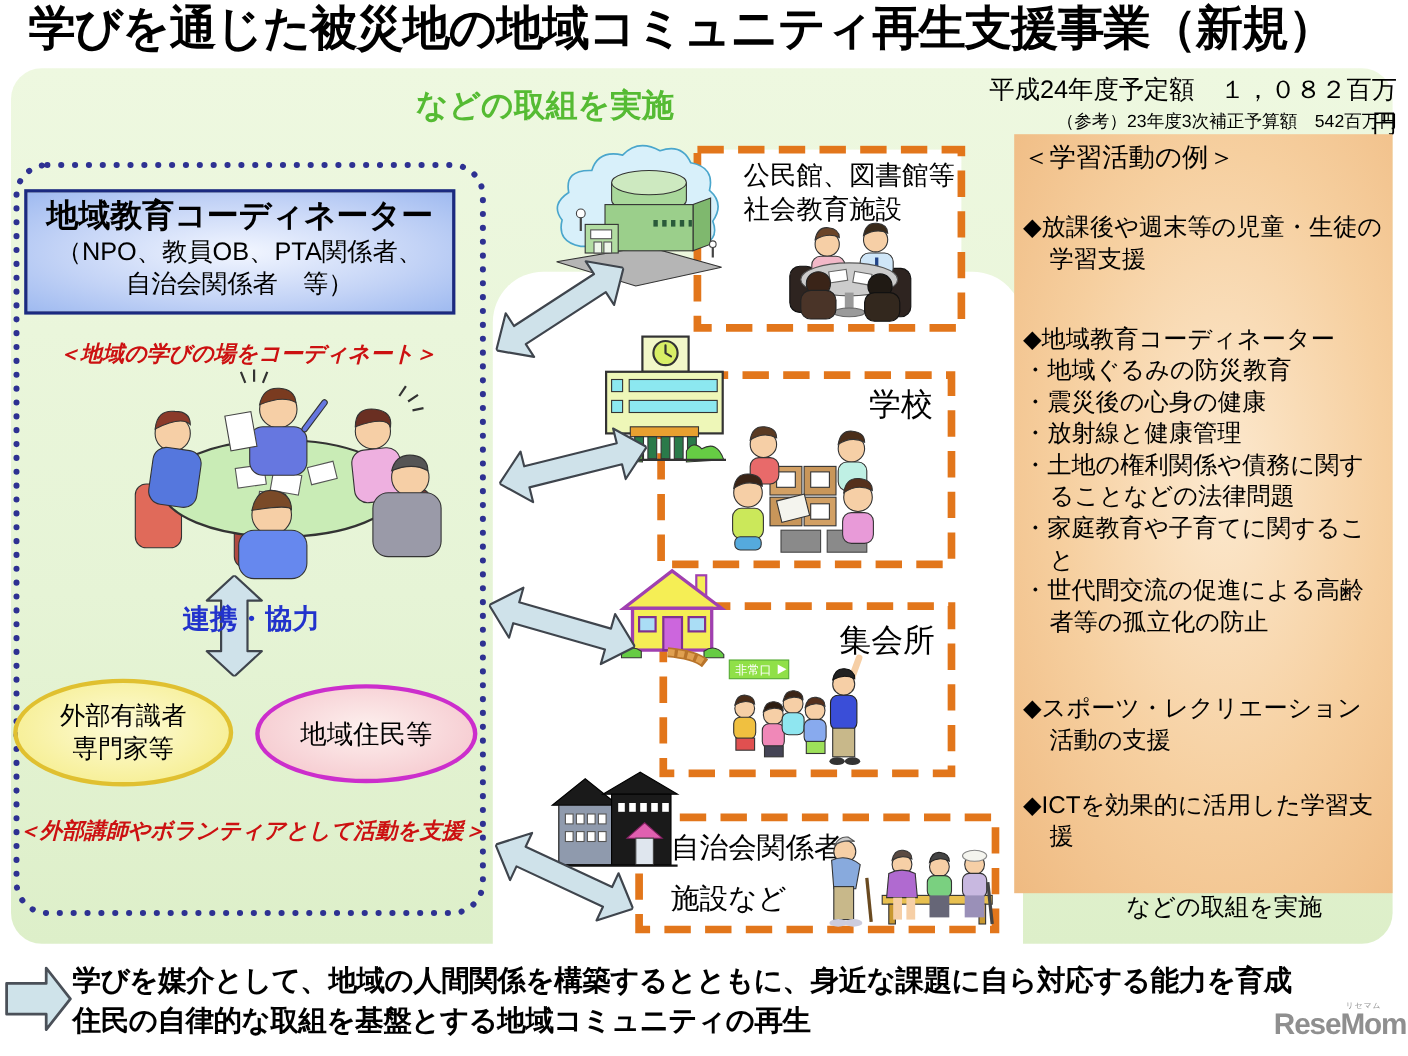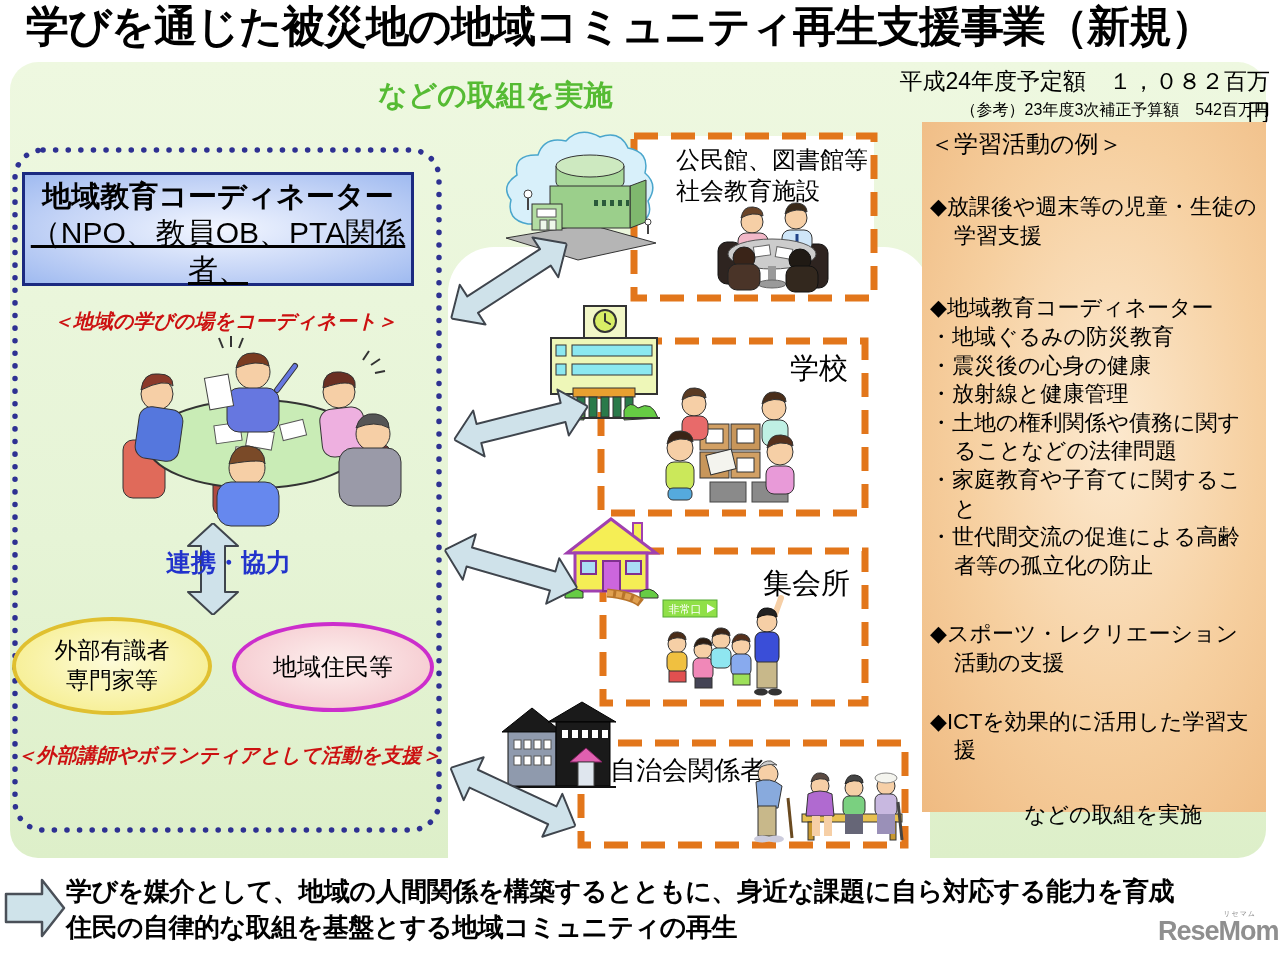--- a/index.html
+++ b/index.html
@@ -37,33 +37,33 @@
   .panel{
     left:912px;top:60px;width:344px;height:690px;
     background:radial-gradient(ellipse at 55% 45%, #fce9cf 0%, #f6cf9f 55%, #efba81 100%);
     padding:6px 8px;box-sizing:border-box;
   }
   .p-item{font-size:22px;line-height:1.3;padding-left:24px;text-indent:-24px;}
   .p-head{font-size:24px;padding-left:0;text-indent:0;}
   .p-center{text-align:center;padding-left:0;text-indent:0;}
   .mt-a{margin-top:34px;}
   .mt-b{margin-top:44px;}
-  .mt-c{margin-top:40px;}
+  .mt-c{margin-top:50px;}
   .mt-d{margin-top:30px;}
   .mt-e{margin-top:36px;margin-left:38px;}
 
   
   .coord-box{
     left:12px;top:110px;width:392px;height:114px;
     border:3px solid #1b2a80;
     background:radial-gradient(ellipse at 50% 50%, #f2f6ff 0%, #c3d3f6 60%, #9fbaf0 100%);
     text-align:center;box-sizing:border-box;padding-top:4px;
   }
   .coord-t{font-size:29px;font-weight:700;line-height:1.2;}
-  .coord-s{font-size:30px;line-height:1.25;text-decoration:underline;}
+  .coord-s{font-size:23px;line-height:1.25;}
   .red-note{font-size:20px;font-weight:700;color:#cc1111;text-align:center;font-style:italic;}
   .coop-label{left:156px;top:484px;font-size:25px;font-weight:700;color:#2233cc;z-index:6;}
 
   .ellipse{border-radius:50%;box-sizing:border-box;display:flex;align-items:center;justify-content:center;text-align:center;}
   .e-yellow{
     left:2px;top:555px;width:200px;height:98px;border:4px solid #e0c030;
     background:radial-gradient(ellipse at 50% 45%, #fdfbd8 0%, #f7f09b 70%, #f2e785 100%);
     font-size:23px;line-height:1.3;
   }
   .e-pink{
@@ -110,20 +110,21 @@
     <div class="p-item p-center mt-e">などの取組を実施</div>
   </div>
 
   <svg class="abs" style="left:0px;top:83px;" width="434" height="690">
     <rect x="5" y="5" width="424" height="680" rx="28" fill="none" stroke="#2e3192" stroke-width="5.5" stroke-dasharray="0.1 12.5" stroke-linecap="round"></rect>
   </svg>
 
   <div class="abs coord-box">
     <div class="coord-t">地域教育コーディネーター</div>
     <div class="coord-s">（NPO、教員OB、PTA関係者、</div>
+    <div class="coord-s">自治会関係者　等）</div>
   </div>
   <div class="abs red-note" style="left:12px;top:246px;width:406px;">＜地域の学びの場をコーディネート＞</div>
 
   <svg class="abs" style="left:85px;top:270px;" width="320" height="196" viewBox="0 0 320 196">
     <rect x="28" y="108" width="42" height="58" rx="10" fill="#e06a5a" stroke="#333"></rect>
     <rect x="252" y="112" width="44" height="60" rx="10" fill="#7a3a34" stroke="#333"></rect>
     <rect x="118" y="140" width="56" height="44" rx="10" fill="#b04a40" stroke="#333"></rect>
     <ellipse cx="160" cy="112" rx="108" ry="44" fill="#c9ecb6" stroke="#333" stroke-width="2"></ellipse>
     <rect x="120" y="92" width="26" height="18" fill="#fff" stroke="#555" transform="rotate(-8 133 101)"></rect>
     <rect x="152" y="98" width="26" height="18" fill="#fff" stroke="#555" transform="rotate(10 165 107)"></rect>
@@ -188,20 +189,21 @@
   <svg class="abs" style="left:589px;top:485px;" width="270" height="160">
     <rect x="4" y="4" width="262" height="152" fill="#ffffff" stroke="#e2761b" stroke-width="7" stroke-dasharray="24 13"></rect>
   </svg>
   <div class="abs fac-label fac-label-lg" style="left:753px;top:503px;">集会所</div>
 
   <svg class="abs" style="left:567px;top:677px;" width="332" height="110">
     <rect x="4" y="4" width="324" height="102" fill="#ffffff" stroke="#e2761b" stroke-width="7" stroke-dasharray="24 13"></rect>
   </svg>
   <div class="abs fac4-label" style="left:600px;top:686px;">
     <div>自治会関係者</div>
+    <div>施設など</div>
   </div>
 
   <svg class="abs" style="left:488px;top:64px;" width="162" height="142" viewBox="0 0 162 142">
     <path d="M30,98 Q8,94 13,74 Q2,60 19,49 Q15,28 40,29 Q46,10 68,15 Q82,0 102,11 Q122,4 130,22 Q152,26 147,47 Q161,59 150,75 Q157,94 135,98 Z" fill="#d8f0fa" stroke="#4aa6cc" stroke-width="1.5"></path>
     <polygon points="8,112 80,134 158,117 90,98" fill="#b5b5b5" stroke="#333"></polygon>
     <path d="M58,40 v16 a34,11 0 0,0 68,0 v-16" fill="#a9d89b" stroke="#333"></path>
     <ellipse cx="92" cy="40" rx="34" ry="11" fill="#cde9c0" stroke="#333"></ellipse>
     <polygon points="132,60 148,54 148,96 132,102" fill="#7fb86e" stroke="#333"></polygon>
     <rect x="52" y="60" width="80" height="42" fill="#9bcf8b" stroke="#333"></rect>
     <g fill="#2a5a3a">

